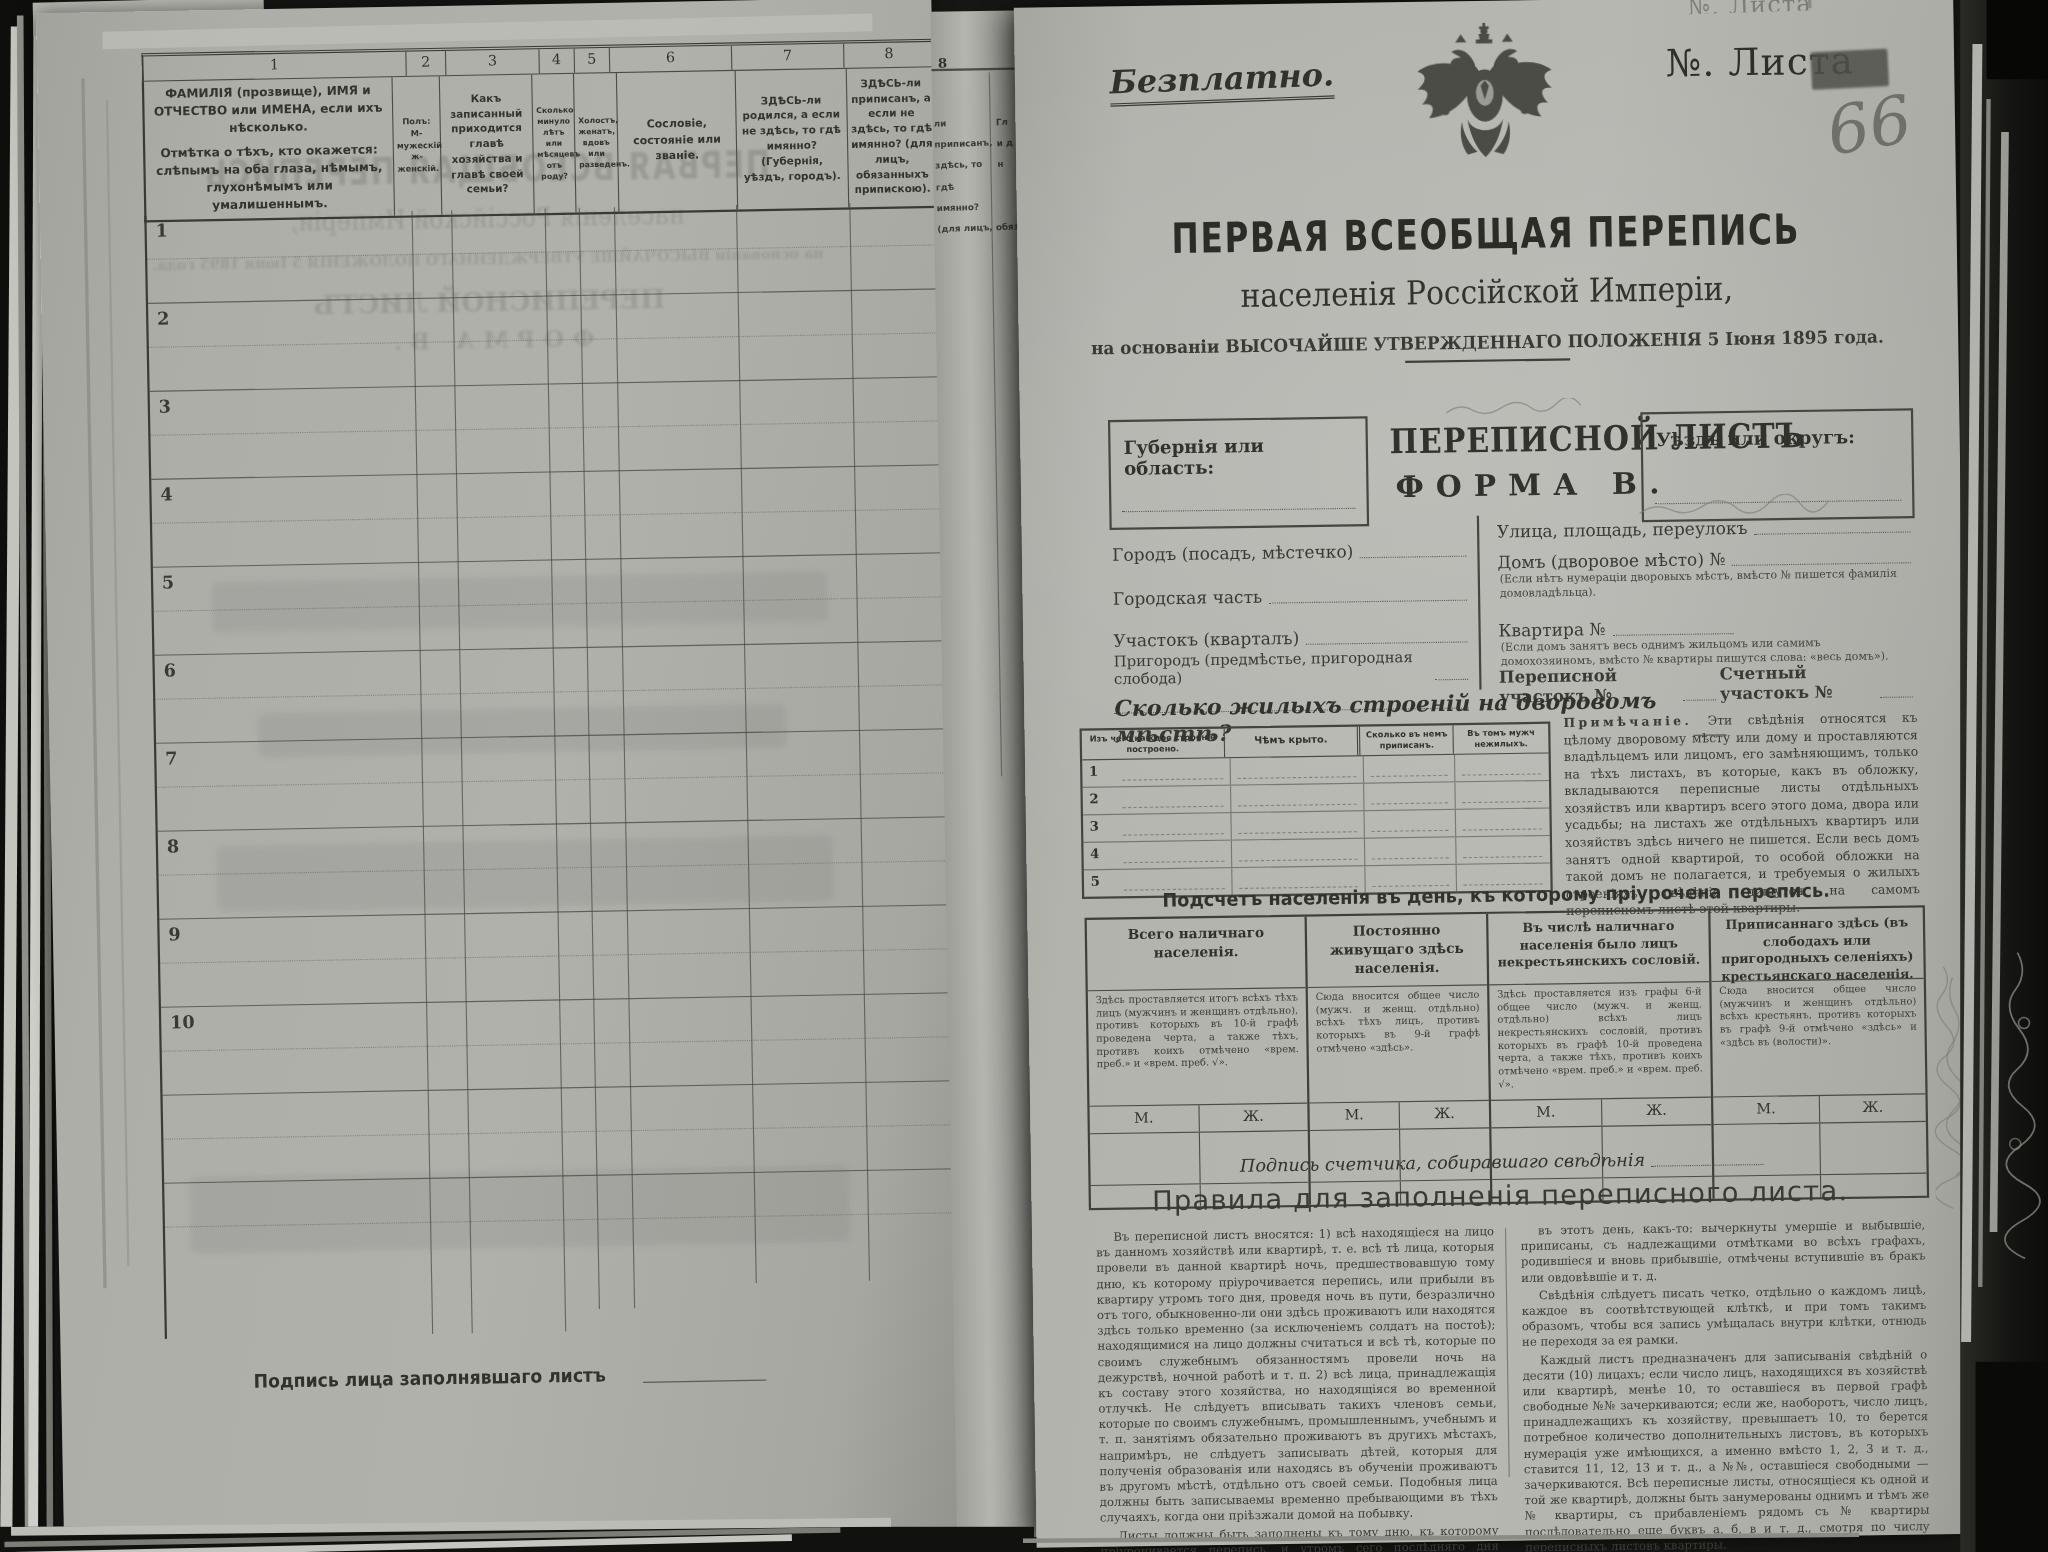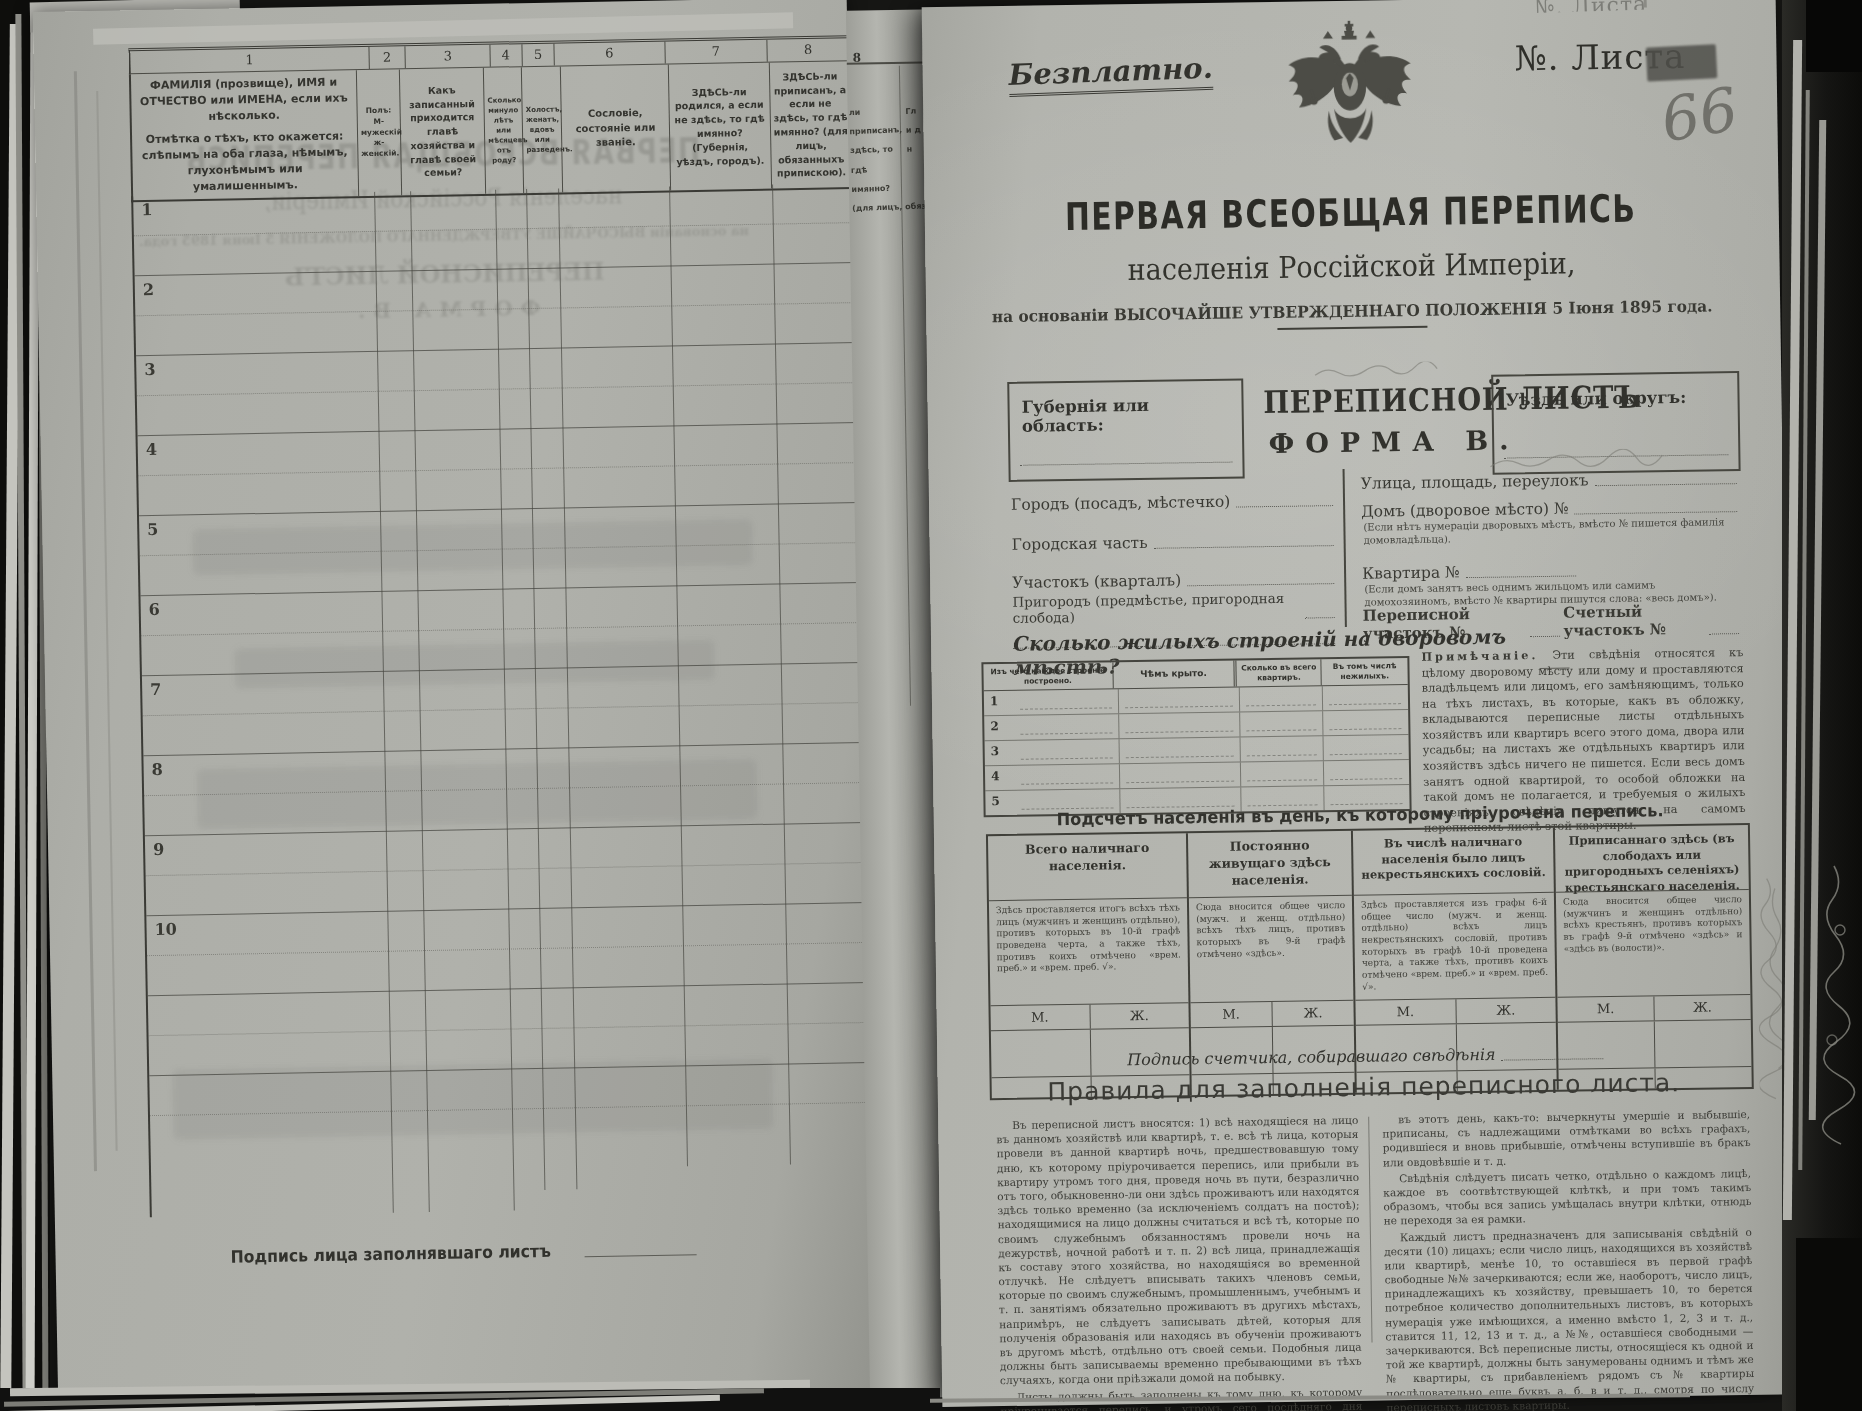--- a/index.html
+++ b/index.html
@@ -342,22 +342,22 @@
     </div>
 
     <div class="abs bq" style="left:82px;top:626px;width:560px;">
       <span>Сколько жилыхъ строеній на дворовомъ мѣстѣ?</span>
       <span class="lead" style="max-width:120px;border-bottom:1px solid #5c5c56;"></span>
     </div>
     <div class="abs btab" style="left:50px;top:656px;width:424px;">
       <div class="hd">
         <div class="bc1">Изъ чего каждое строеніе построено.</div>
         <div class="bc2" style="border-left:1px solid #4b4b45;font-size:9px;">Чѣмъ крыто.</div>
-        <div class="bc3">Сколько въ всего квартиръ.</div>
-        <div class="bc4" style="border-left:1px solid #4b4b45;">Въ томъ числѣ нежилыхъ.</div>
+        <div class="bc3">Сколько въ немъ приписанъ.</div>
+        <div class="bc4" style="border-left:1px solid #4b4b45;">Въ томъ мужч нежилыхъ.</div>
       </div>
       <div class="r">
           <div class="no">1</div>
           <div class="bc1 bcell" style="width:104px;border-left:none;"></div>
           <div class="bc2 bcell"></div>
           <div class="bc3 bcell"></div>
           <div class="bc4 bcell"></div>
         </div>
       <div class="r">
           <div class="no">2</div>

